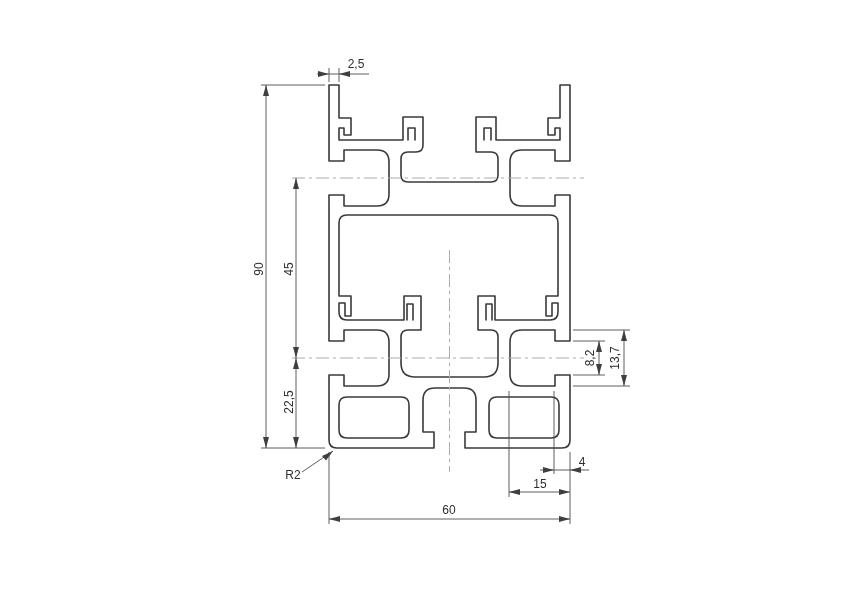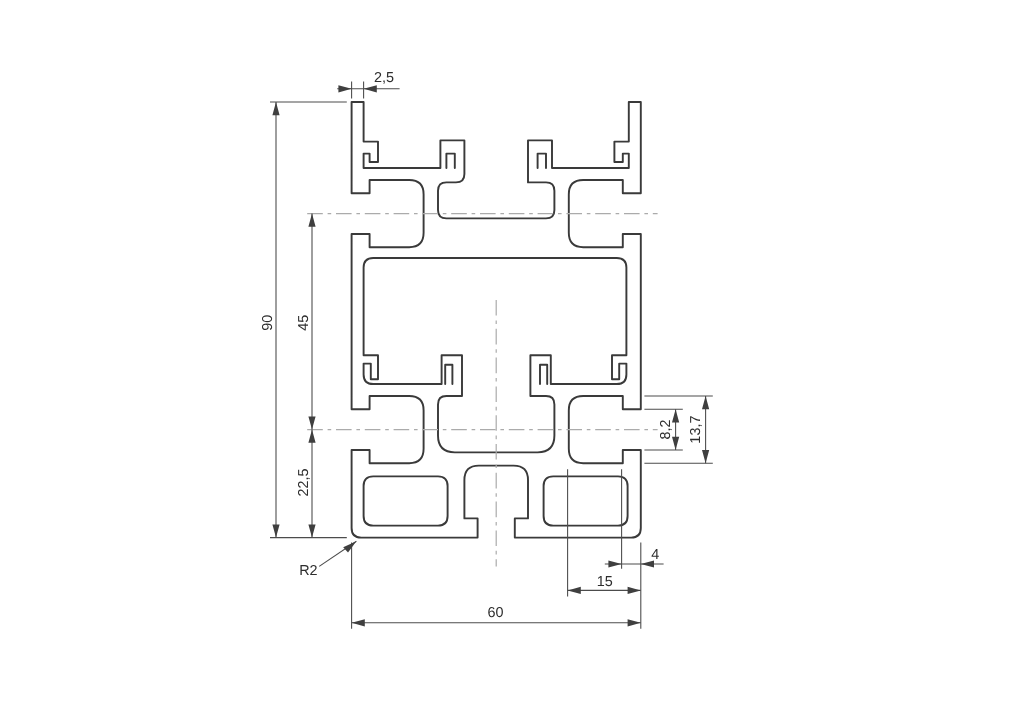--- a/index.html
+++ b/index.html
@@ -1,17 +1,17 @@
 <!DOCTYPE html>
 <html><head>
 <meta charset="utf-8">
 <style>
   html,body{margin:0;padding:0;background:#ffffff;}
   .stage{position:relative;width:706px;height:600px;background:#ffffff;overflow:hidden;
-         font-family:"Liberation Sans", sans-serif;}
+         font-family:"Liberation Sans", sans-serif;padding-left:36px;}
   svg{display:block;}
   .outline{fill:none;stroke:#3a3a3a;stroke-width:1.6;stroke-linejoin:round;stroke-linecap:round;}
   .thin{fill:none;stroke:#4c4c4c;stroke-width:0.9;stroke-linecap:butt;}
   .cl{fill:none;stroke:#ababab;stroke-width:1;stroke-dasharray:13 4 3 4;}
   .arr{fill:#3f3f3f;stroke:none;}
   text.dim{font-family:"Liberation Sans", sans-serif;font-size:12px;fill:#2e2e2e;}
 </style>
 </head>
 <body>
 

